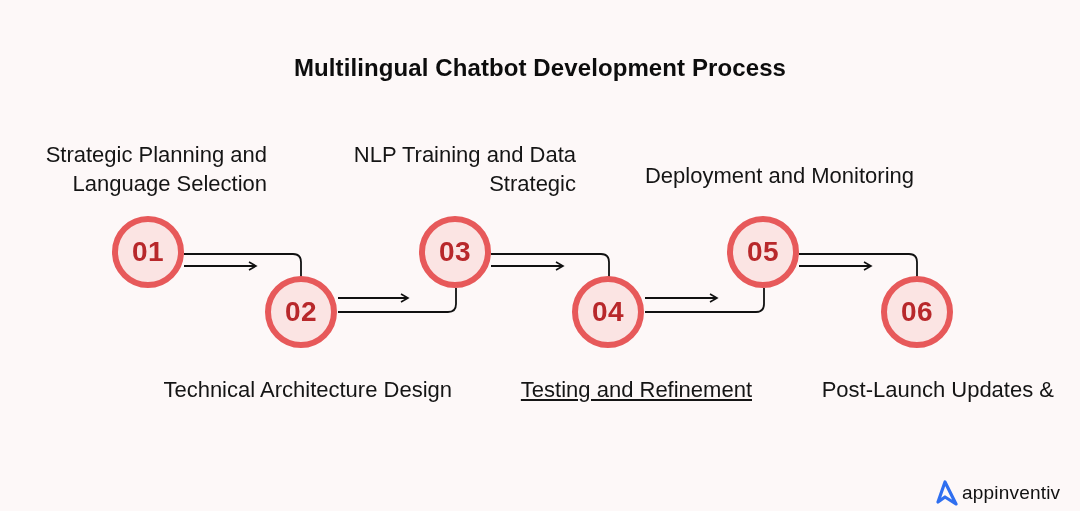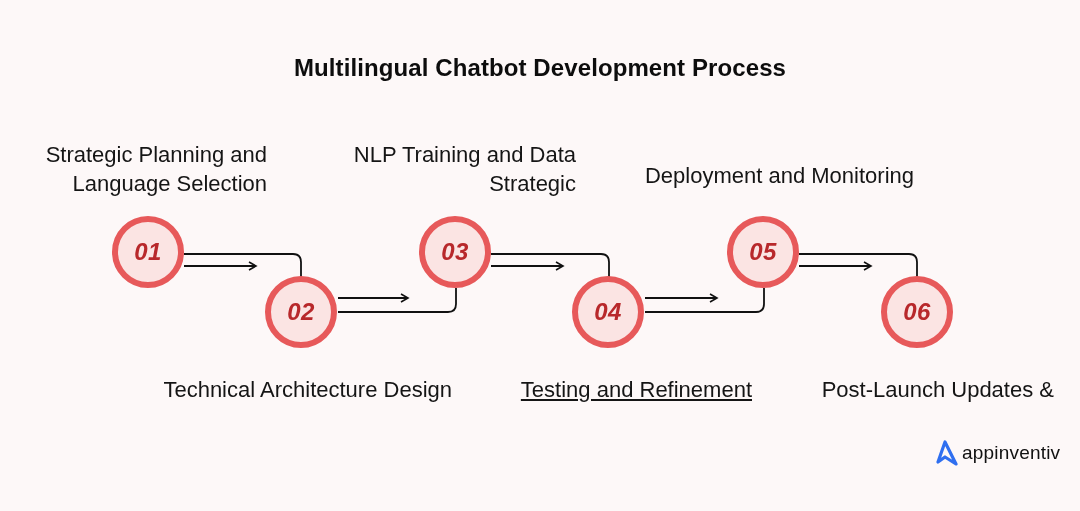--- a/index.html
+++ b/index.html
@@ -1,22 +1,22 @@
 <!DOCTYPE html>
 <html><head>
 <meta charset="utf-8">
 <style>
   html,body{margin:0;padding:0;}
   body{width:1080px;height:511px;background:#fdf8f8;position:relative;overflow:hidden;font-family:"Liberation Sans",sans-serif;color:#111;}
   .title{position:absolute;left:0;width:1080px;top:54px;text-align:center;font-weight:bold;font-size:24px;letter-spacing:0.1px;color:#0d0d0d;}
   .label{position:absolute;text-align:right;font-size:22px;line-height:29px;color:#151515;}
   svg.lines{position:absolute;left:0;top:0;}
   .step{position:absolute;width:60px;height:60px;border:6px solid #e7595a;background:#fbe4e3;border-radius:50%;display:flex;align-items:center;justify-content:center;box-sizing:content-box;}
-  .step span{font-weight:bold;font-size:24px;color:#b8282b;letter-spacing:0.5px;font-style:italic;}
-  .logo{position:absolute;left:932px;top:440px;display:flex;align-items:center;gap:4px;}
+  .step span{font-weight:bold;font-size:28px;color:#b8282b;letter-spacing:0.5px;}
+  .logo{position:absolute;left:932px;top:480px;display:flex;align-items:center;gap:4px;}
   .logo .txt{font-size:19px;color:#111;letter-spacing:0.2px;}
 </style>
 </head>
 <body>
 
 <div class="title">Multilingual Chatbot Development Process</div>
 
 <div class="label" style="left:27px;top:140px;width:240px;">
   <div>Strategic Planning and</div>
   <div>Language Selection</div>

